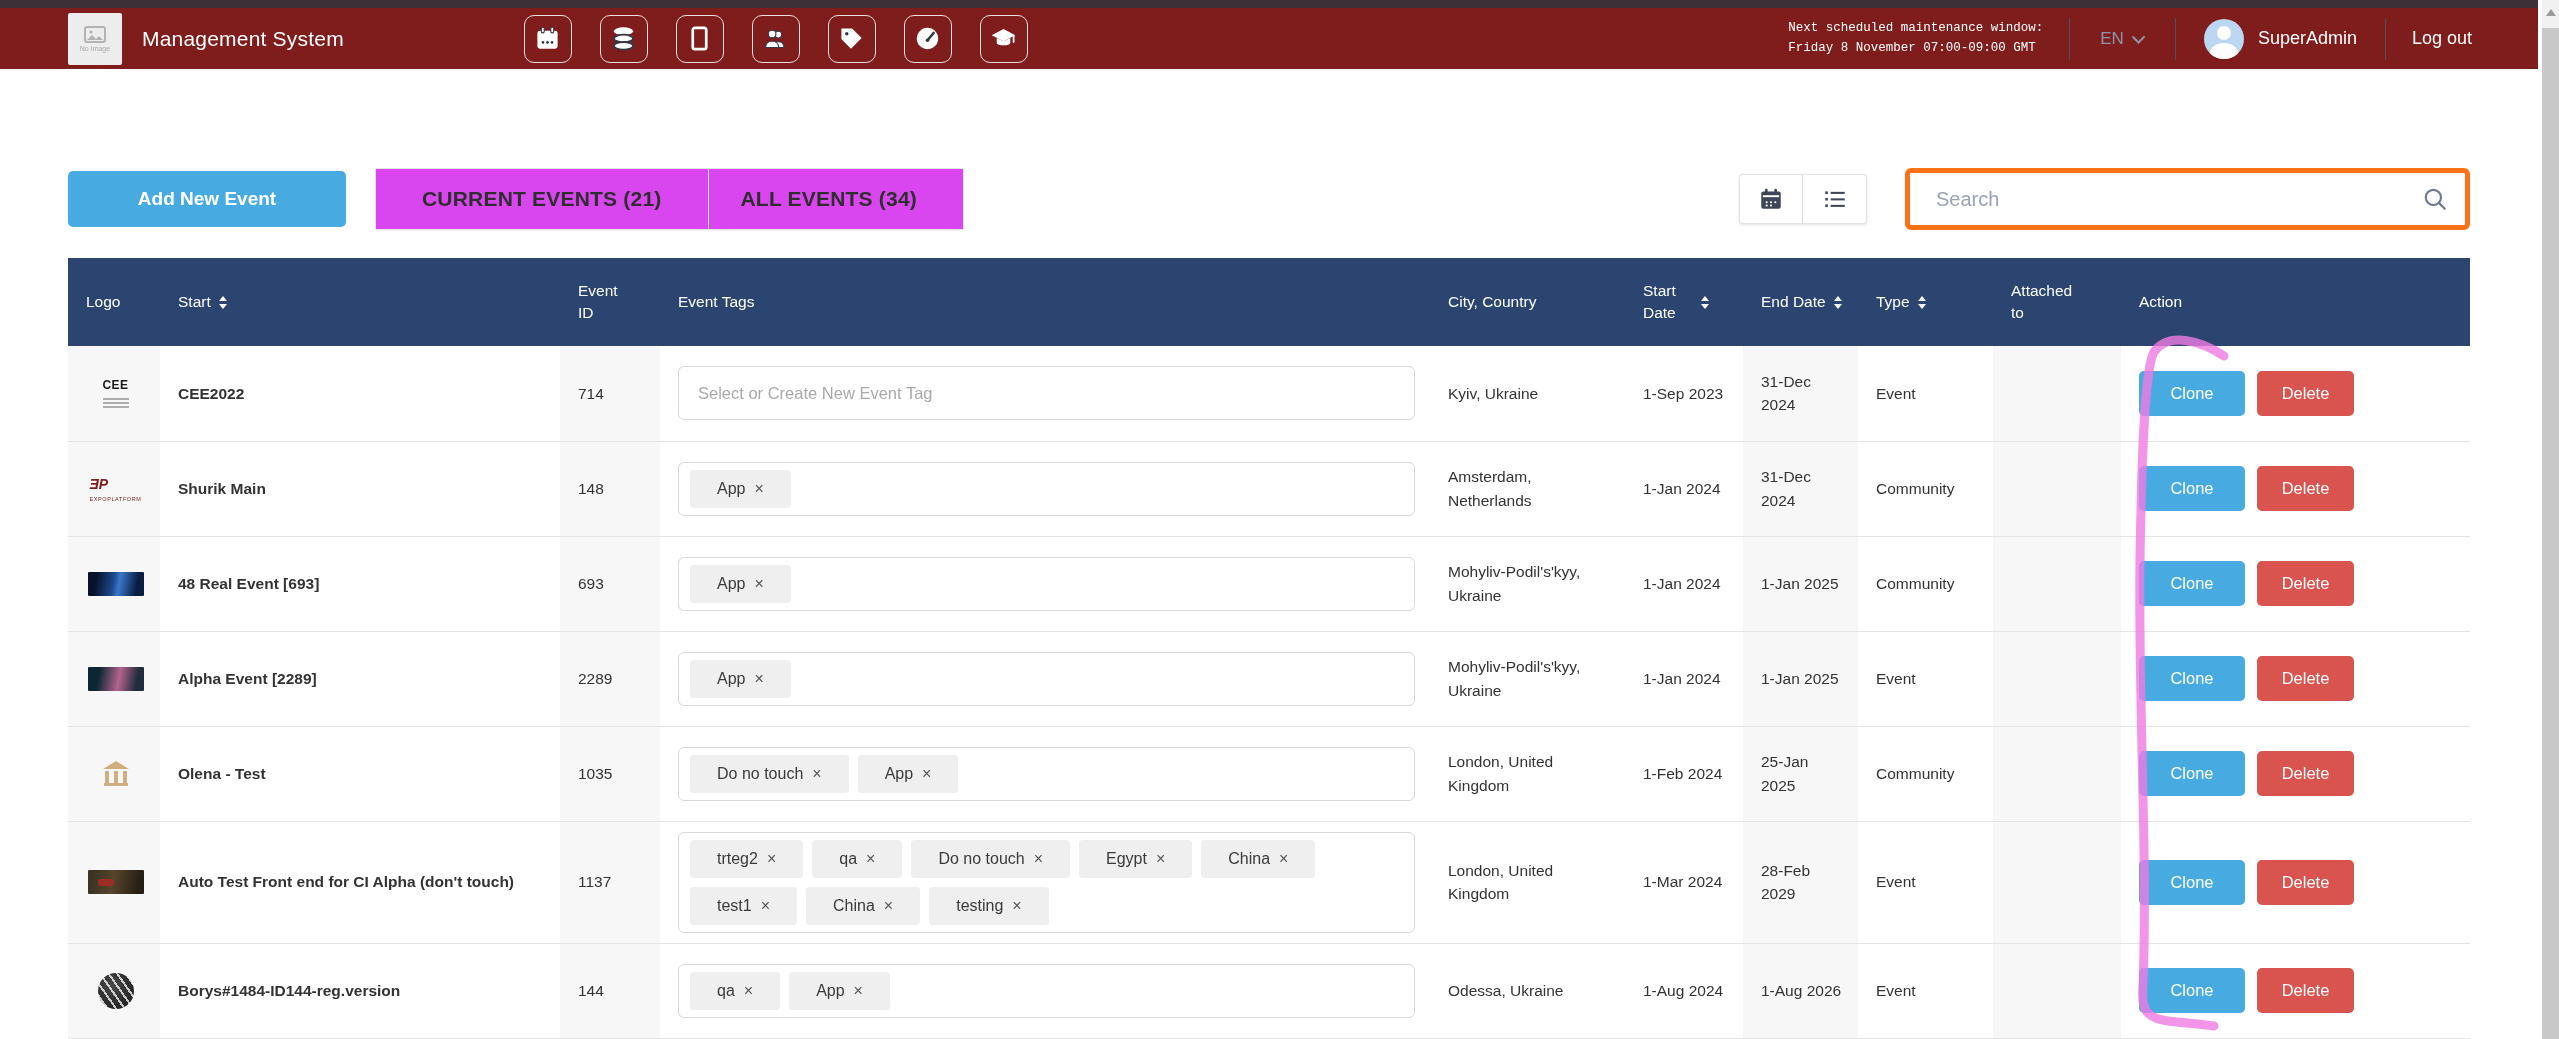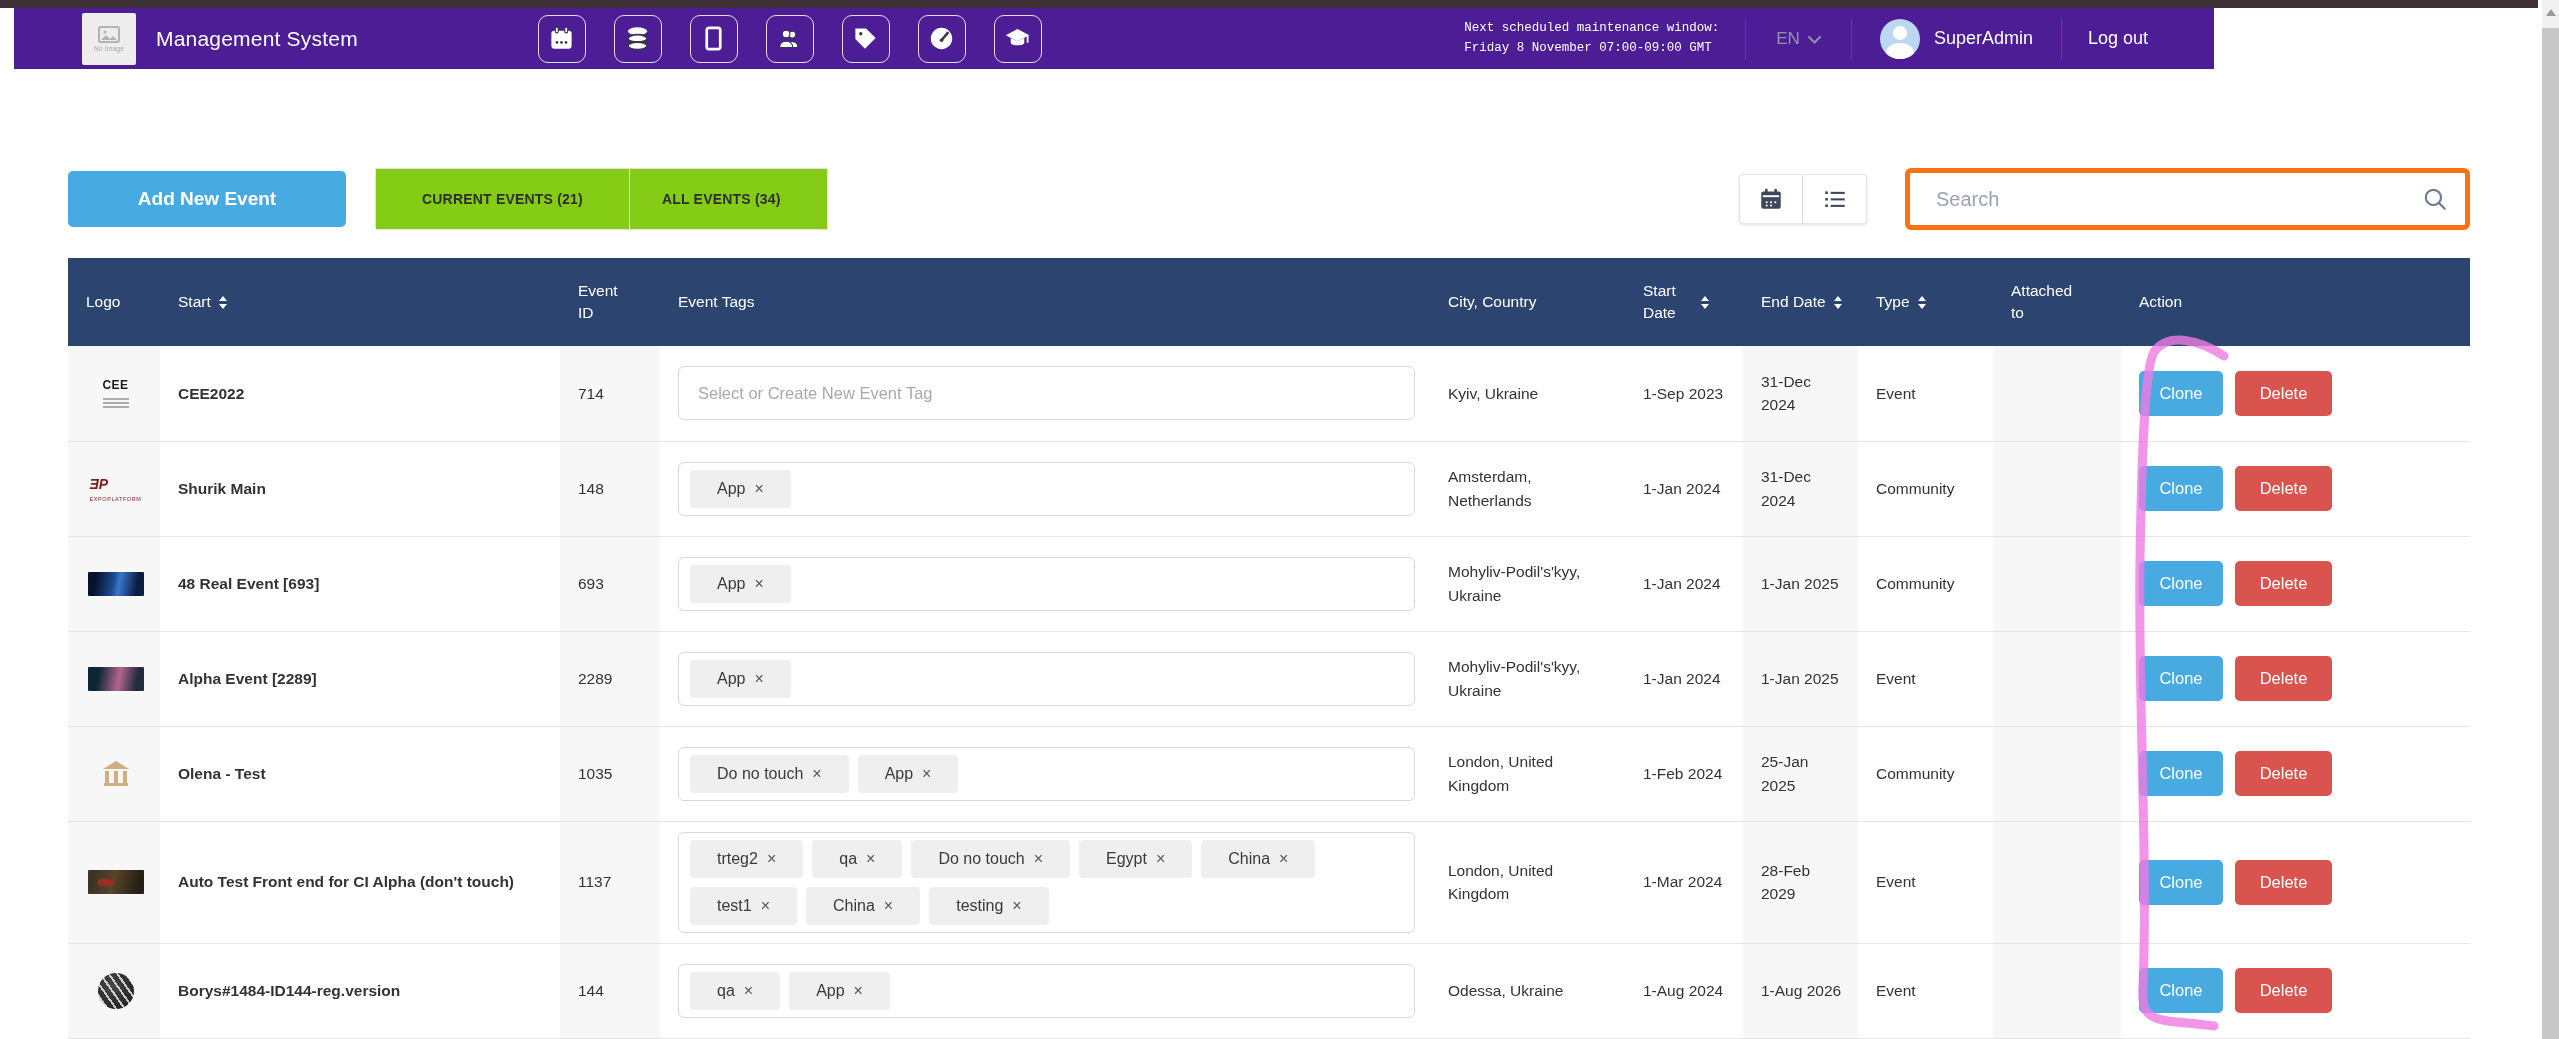--- a/index.html
+++ b/index.html
@@ -2,22 +2,22 @@
 <html><head>
 <meta charset="utf-8">
 <style>
   * { margin:0; padding:0; box-sizing:border-box; }
   html,body { width:2559px; height:1039px; overflow:hidden; background:#fff;
     font-family:"Liberation Sans", sans-serif; }
   #app { position:relative; width:2559px; height:1039px; background:#fff; overflow:hidden; }
 
   
   .top-strip { position:absolute; top:0; left:0; width:2538px; height:8px; background:#3d3037; }
-  .navbar { position:absolute; top:8px; left:0; width:2200px; height:61px; background:#4c1d95;
-    display:flex; align-items:center; color:#fff;margin-left:14px; }
+  .navbar { position:absolute; top:8px; left:0; width:2538px; height:61px; background:#7f1d1d;
+    display:flex; align-items:center; color:#fff; }
   .brand-logo { width:54px; height:52px; background:#ededed; margin-left:68px; border-radius:2px;
     display:flex; flex-direction:column; align-items:center; justify-content:center; gap:2px; }
   .brand-logo svg { display:block; }
   .brand-logo .no-img { font-size:7px; color:#a8a8a8; }
   .brand-title { font-size:21px; font-weight:500; margin-left:20px; letter-spacing:.2px; }
   .nav-icons { display:flex; gap:28px; margin-left:180px; }
   .nav-icon-btn { width:48px; height:48px; border:1px solid rgba(255,255,255,.85); border-radius:10px;
     display:flex; align-items:center; justify-content:center; background:transparent; cursor:pointer; }
   .nav-right { margin-left:auto; display:flex; align-items:center; margin-right:40px; }
   .maint { text-align:left; font-size:12.5px; line-height:1.55; color:#fff; margin-right:26px;font-family:Liberation Mono, monospace; }
@@ -32,22 +32,22 @@
   .user-name { font-size:18px; color:#fff; }
   .logout { font-size:18px; color:#fff; padding:0 26px; cursor:pointer; }
 
   
   .toolbar { position:absolute; top:168px; left:68px; width:2402px; height:62px; }
   .add-btn { position:absolute; left:0; top:3px; width:278px; height:56px; background:#47abe1;
     border:none; border-radius:5px; color:#fff; font-weight:bold; font-size:19px; cursor:pointer;
     font-family:"Liberation Sans", sans-serif; }
   .tabs { position:absolute; left:307px; top:0; height:62px; display:flex; border:1px solid #e2e2e2;
     background:#fff; border-radius:2px; }
-  .tab { padding:0 46px; display:flex; align-items:center; justify-content:center; font-size:14px;
-    font-weight:bold; color:#2e2e2e; letter-spacing:.2px; cursor:pointer; background:#84cc16; }
+  .tab { padding:0 46px; display:flex; align-items:center; justify-content:center; font-size:21px;
+    font-weight:bold; color:#2e2e2e; letter-spacing:.2px; cursor:pointer; background:#d946ef; }
   .tab + .tab { border-left:1px solid #e2e2e2;padding-left:32px; }
   .view-toggle { position:absolute; left:1671px; top:6px; display:flex; }
   .vt-btn { width:64px; height:50px; background:#fff; border:1px solid #e4e4e4; display:flex;
     align-items:center; justify-content:center; cursor:pointer; }
   .vt-btn:first-child { border-radius:4px 0 0 4px; box-shadow:0 1px 3px rgba(0,0,0,.12); }
   .vt-btn:last-child { border-radius:0 4px 4px 0; border-left:none; box-shadow:0 1px 3px rgba(0,0,0,.12); }
   .search-wrap { position:absolute; left:1837px; top:0; width:565px; height:62px; }
   .search-input { width:100%; height:100%; border:5px solid #f97316; border-radius:6px; padding:0 60px 0 26px;
     font-size:20px; color:#333; font-family:"Liberation Sans", sans-serif; outline:none; }
   .search-input::placeholder { color:#9aa3b2; }
@@ -105,21 +105,21 @@
   .logo-emblem::before { content:""; position:absolute; top:0; left:1px; width:0; height:0;
     border-left:13px solid transparent; border-right:13px solid transparent; border-bottom:8px solid #c9a26d; }
   .logo-globe { width:36px; height:36px; border-radius:50%;
     background:
       repeating-linear-gradient(55deg, rgba(255,255,255,.75) 0 2px, transparent 2px 7px),
       radial-gradient(circle at 40% 35%, #4a4a4a, #161616); }
 
   
   .btn { border:none; border-radius:5px; color:#fff; font-size:16.5px; height:45px; cursor:pointer;
     font-family:"Liberation Sans", sans-serif; }
-  .btn-clone { background:#47abe1; width:84px; margin-right:12px; }
+  .btn-clone { background:#47abe1; width:106px; margin-right:12px; }
   .btn-delete { background:#d9534f; width:97px; }
 
   
   .scrollbar { position:absolute; top:0; right:0; width:17px; height:1039px; background:#f1f1f1; }
   .sb-up { position:absolute; top:9px; left:3.5px; width:0; height:0;
     border-left:5px solid transparent; border-right:5px solid transparent; border-bottom:7px solid #9a9a9a; cursor:pointer; }
   .sb-thumb { position:absolute; top:28px; left:0; width:17px; height:1011px; background:#c8c8c8; cursor:pointer; }
 
   .annotation-svg { position:absolute; inset:0; pointer-events:none; }
 </style>

